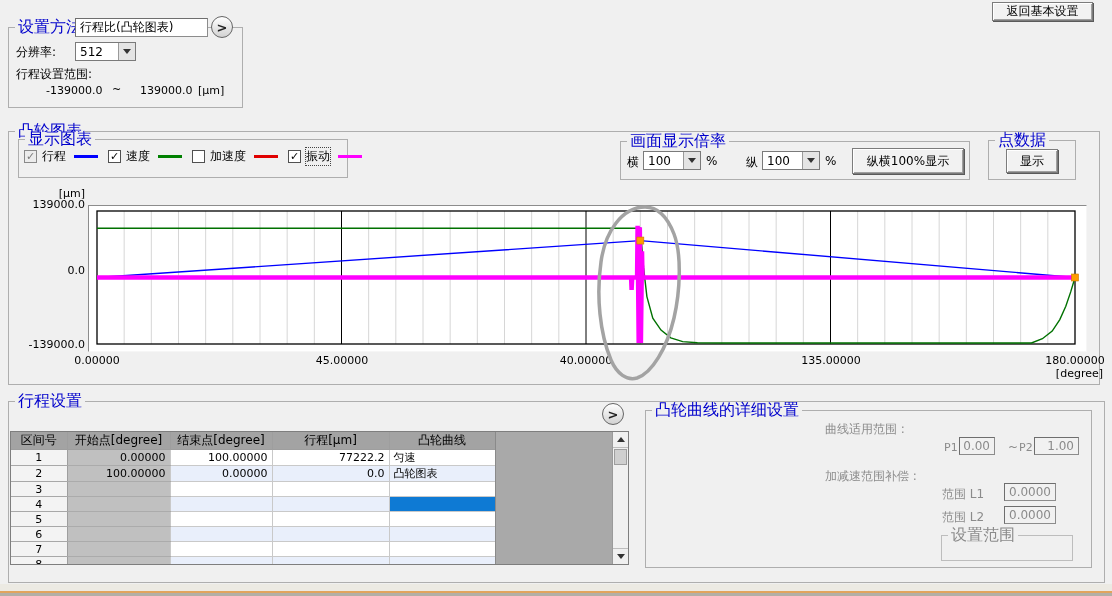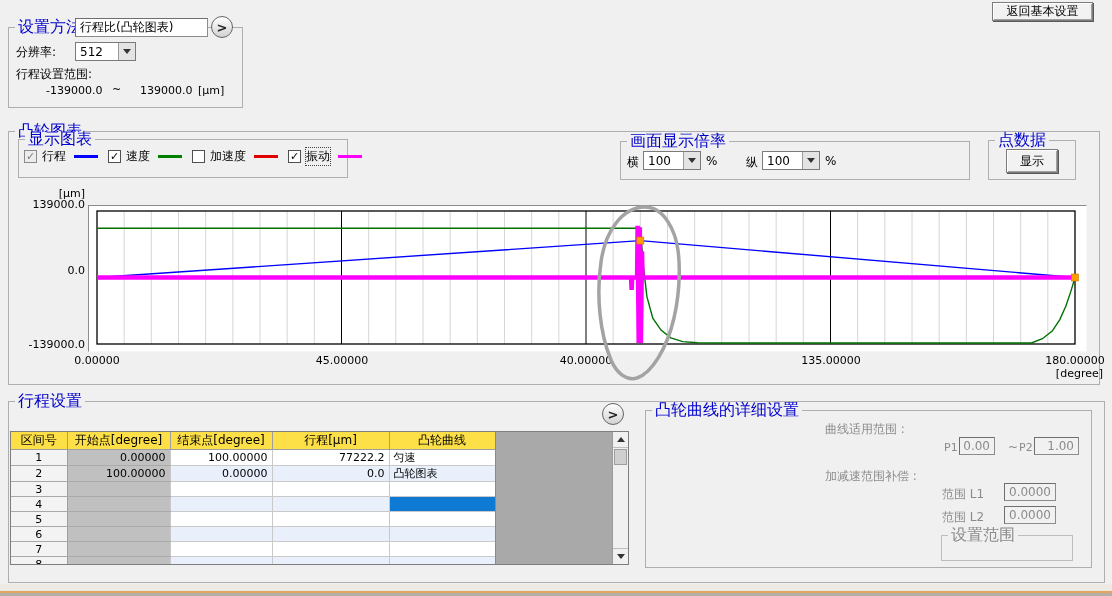--- a/index.html
+++ b/index.html
@@ -66,21 +66,21 @@
   .ylab { position:absolute; width:64px; text-align:right; font-size:11px; }
   .xlab { position:absolute; width:84px; text-align:center; font-size:11px; top:354px; }
   
   .tblwrap {
     position:absolute; left:10px; top:431px; width:619px; height:134px;
     background:#fff; border:1px solid #7e7e7e; overflow:hidden;
   }
   table.grid { border-collapse:collapse; table-layout:fixed; font-size:11px; }
   table.grid td, table.grid th { overflow:hidden; white-space:nowrap; }
   table.grid th {
-    background:#fde047; font-weight:normal; font-size:12px; height:17px;
+    background:#a3a3a3; font-weight:normal; font-size:12px; height:17px;
     border-right:1px solid #9e9e9e; border-bottom:1px solid #9e9e9e; text-align:center;
   }
   table.grid td { height:15px; border-right:1px solid #c9c9c9; border-bottom:1px solid #c9c9c9; padding:0 4px; }
   table.grid td.rownum { background:#f3f3f3; text-align:center; border-right:1px solid #9e9e9e; border-bottom:1px solid #a8a8a8; padding:0; }
   table.grid td.start  { background:#c0c0c0; text-align:right; border-bottom:1px solid #ababab; }
   table.grid td.num    { text-align:right; }
   table.grid td.curve  { text-align:left; }
   table.grid tr.even td:not(.rownum):not(.start) { background:#e9effb; }
   table.grid td.selected { background:#0e7ad4 !important; }
   .tbl-filler { position:absolute; left:484px; top:0; width:118px; height:100%; background:#a9a9a9; border-left:1px solid #8a8a8a; }
@@ -161,20 +161,21 @@
   </div>
   <div class="lbl" style="left:706px;top:154px;">%</div>
   <div class="lbl" style="left:746px;top:154px;">纵</div>
   <div class="combo" style="left:762px;top:151px;width:58px;">
     <span class="val">100</span>
     <span class="dd">
         <span class="tri-down"></span>
       </span>
   </div>
   <div class="lbl" style="left:825px;top:154px;">%</div>
+  <div class="btn" style="left:852px;top:148px;width:112px;height:26px;">纵横100%显示</div>
 
   <div class="group" style="left:988px;top:140px;width:88px;height:40px;">
     <span class="glabel">点数据</span>
   </div>
   <div class="btn" style="left:1006px;top:149px;width:52px;height:24px;">显示</div>
 
   <div class="chart-panel"></div>
   <div class="ylab" style="left:21px;top:187px;">[μm]</div>
   <div class="ylab" style="left:21px;top:198px;">139000.0</div>
   <div class="ylab" style="left:21px;top:264px;">0.0</div>

